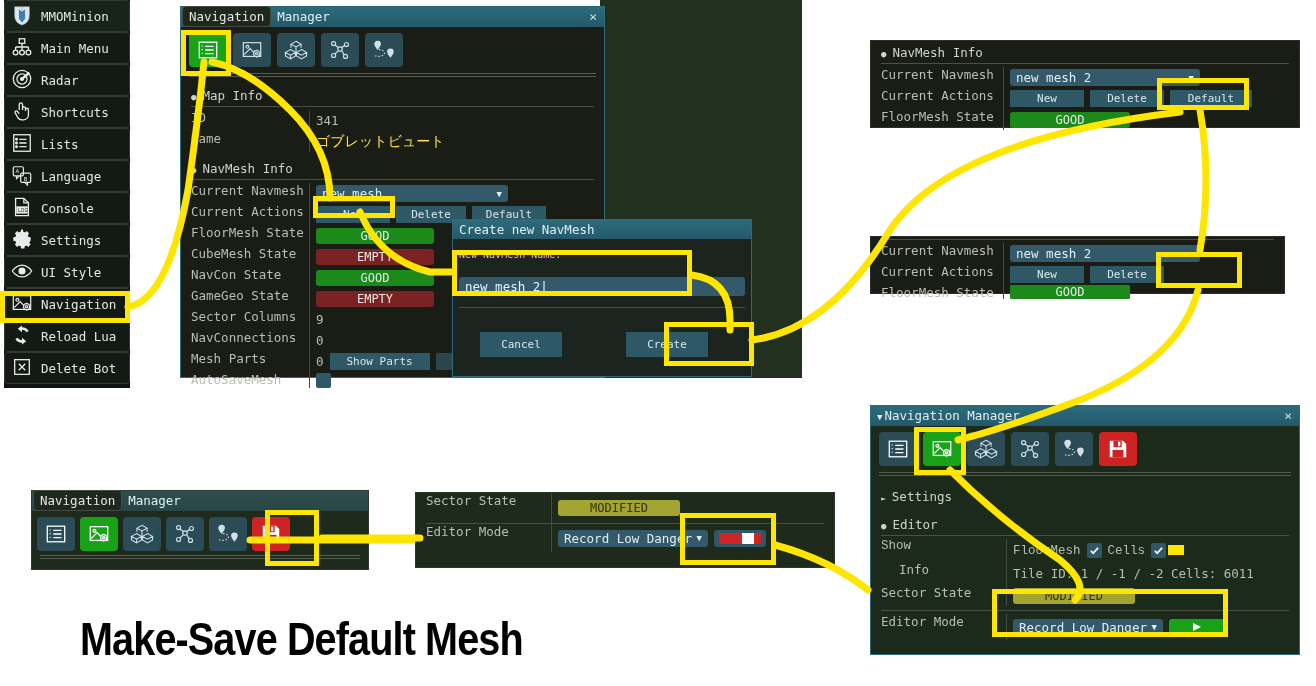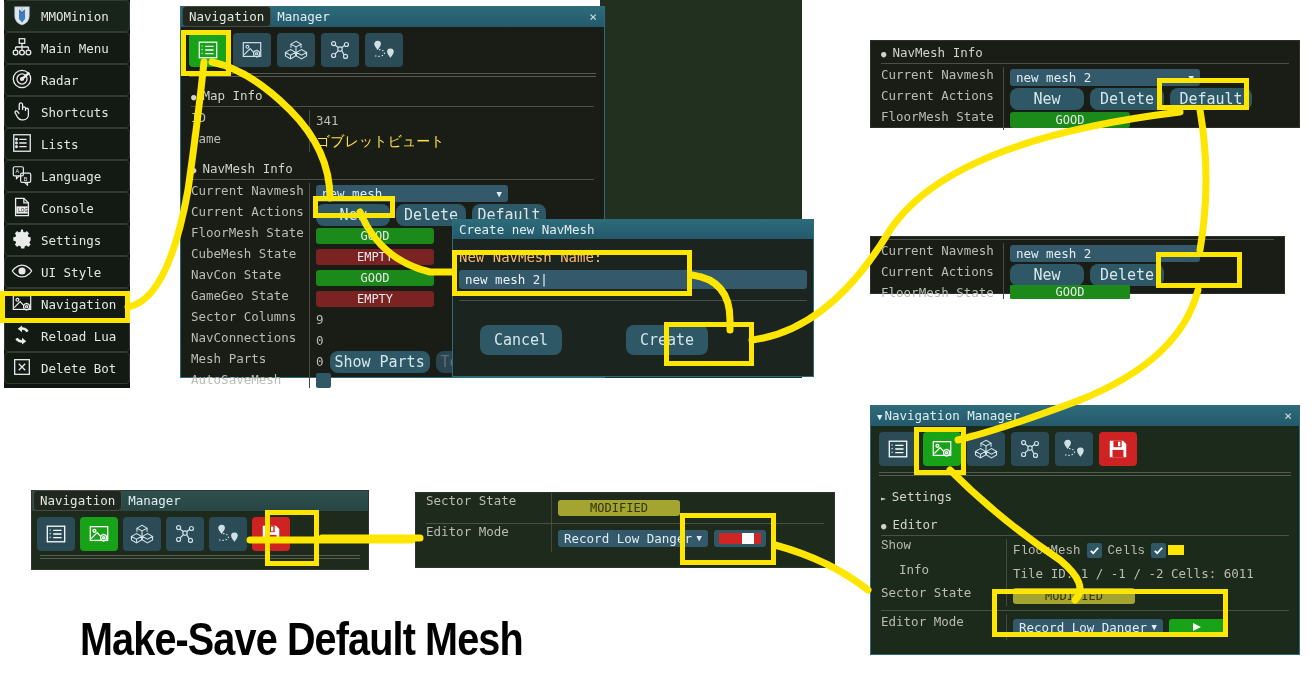--- a/index.html
+++ b/index.html
@@ -14,21 +14,21 @@
             padding:0 6px;box-sizing:border-box;position:relative;}
   .titlebar .tri{font-size:9px;margin-right:2px;}
   .titlebar .x{position:absolute;right:7px;top:0;font-size:13px;color:#cfe4e8;}
   .row{display:flex;height:21px;font-size:12.5px;color:#b9bdb4;}
   .row .lbl{width:128px;padding-left:10px;box-sizing:border-box;flex:none;}
   .row .val{flex:1;border-left:1px solid #454b41;padding-left:6px;height:100%;
             display:flex;align-items:center;gap:6px;box-sizing:border-box;}
   .sechdr{font-size:12.5px;color:#cfd3c9;padding:3px 0 2px 10px;}
   .sechdr .dot{color:#cfd3c9;margin-right:6px;font-size:9px;}
   .rule{height:1px;background:#4a5046;margin:1px 10px 3px 10px;}
-  .btn{background:#2e5866;color:#d6e7ec;font-size:15px;border-radius:8px;
+  .btn{background:#2e5866;color:#d6e7ec;font-size:11px;border-radius:0;
        padding:2px 0;text-align:center;display:inline-block;}
   .btn.dis{color:#5f6f76;background:#2a4450;}
   .combo{background:#33596a;color:#e0eef3;font-size:12.5px;border-radius:3px;
          padding:1px 6px;display:flex;align-items:center;justify-content:space-between;}
   .combo .cv{white-space:nowrap;}
   .combo .ca{font-size:9px;}
   .state{border-radius:3px;font-size:12px;text-align:center;color:#e8e8e8;padding:1px 0;}
   .s-good{background:#1b8a1b;}
   .s-empty{background:#7b2323;}
   .s-mod{background:#a3a530;color:#33350a;}
@@ -339,26 +339,26 @@
     <span class="val">
         <span class="chk"></span>
       </span>
   </div>
 </div>
 
 <div class="tip" style="left:182px;top:6px;">
   <span>Navigation</span>
 </div>
 
-<div class="abs panel" style="left:452px;top:219px;width:362px;height:158px;background:#1b241f;border-color:#2d6b7a;">
+<div class="abs panel" style="left:452px;top:219px;width:300px;height:158px;background:#1b241f;border-color:#2d6b7a;">
   <div class="titlebar" style="height:19px;line-height:19px;">
     <span>Create new NavMesh</span>
   </div>
   <div style="padding:10px 6px 0 6px;">
-    <div style="font-size:14px;color:#fdba74;margin-bottom:5px;">New NavMesh Name:</div>
+    <div style="font-size:10px;color:#f0abfc;margin-bottom:17px;">New NavMesh Name:</div>
     <div style="background:#33596a;border-radius:3px;color:#e8f2f6;font-size:12.5px;padding:2px 6px;">
       <span>new mesh 2</span><span>|</span>
     </div>
   </div>
   <div style="height:1px;background:#4a5046;margin:11px 6px 0 6px;"></div>
   <div style="display:flex;gap:64px;padding:24px 0 0 27px;">
     <span class="btn" style="width:82px;padding:6px 0;">Cancel</span>
     <span class="btn" style="width:82px;padding:6px 0;">Create</span>
   </div>
 </div>

